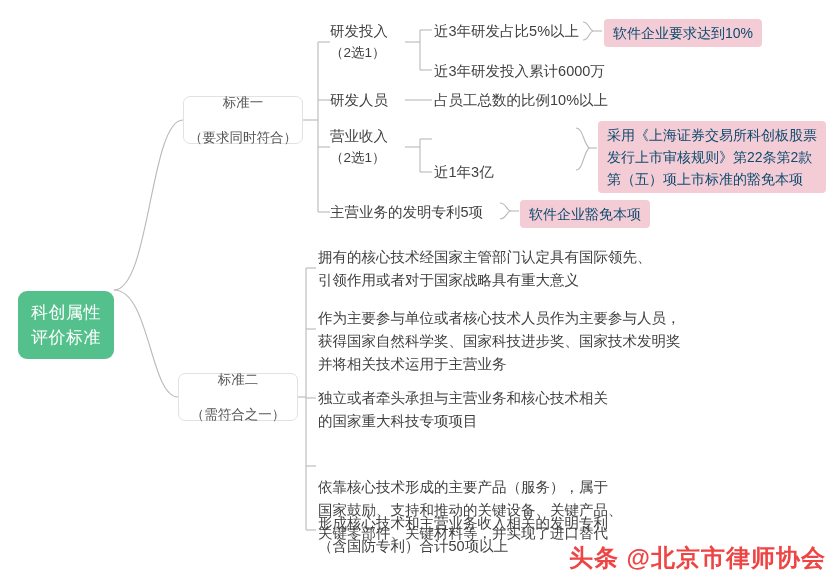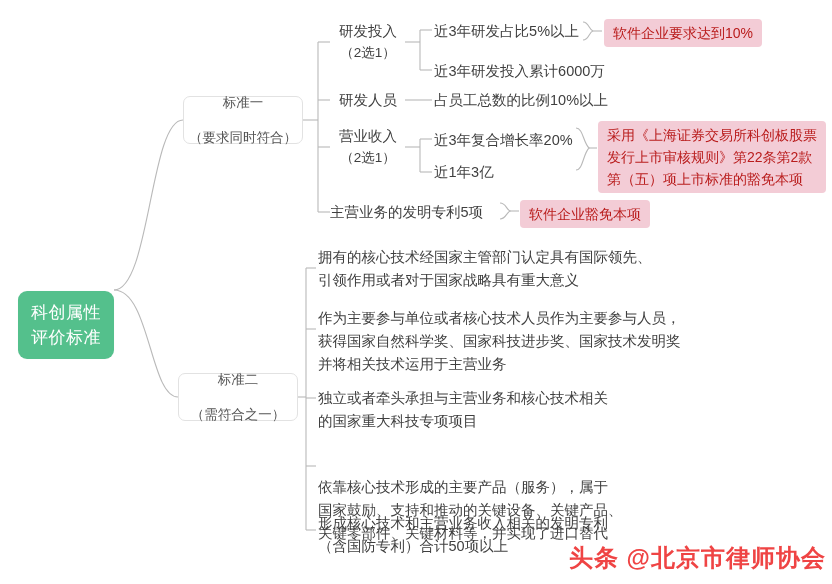--- a/index.html
+++ b/index.html
@@ -78,21 +78,21 @@
     width: 120px;
     height: 48px;
   }
 
   
   .lvl2 {
     position: absolute;
     font-size: 14.5px;
     line-height: 22px;
     color: #3f3f3f;
-    text-align: center;
+    text-align: left;
     white-space: nowrap;
   }
   .lvl2 .sub {
     display: block;
     font-size: 13.5px;
   }
 
   
   .leaf {
     position: absolute;
@@ -109,21 +109,21 @@
     line-height: 23px;
     color: #3f3f3f;
     white-space: pre-line;
   }
 
   
   .badge {
     position: absolute;
     background: #f3ccd6;
     border-radius: 4px;
-    color: #b91c1c;
+    color: #0c4a6e;
     font-size: 14px;
     line-height: 22px;
     padding: 3px 9px;
     white-space: pre-line;
     box-sizing: border-box;
   }
   #badge1 { left: 604px; top: 19px; }
   #badge2 { left: 598px; top: 121px; }
   #badge3 { left: 520px; top: 200px; }
 
@@ -214,21 +214,20 @@
     <span class="sub">（2选1）</span>
   </div>
 
   <div class="lvl2" style="left:330px; top:201px; width:200px; text-align:left;">
     <span>主营业务的发明专利5项</span>
   </div>
 
   <div class="leaf" style="left:434px; top:20px;">近3年研发占比5%以上</div>
   <div class="leaf" style="left:434px; top:60px;">近3年研发投入累计6000万</div>
   <div class="leaf" style="left:434px; top:89px;">占员工总数的比例10%以上</div>
-  <div class="leaf" style="left:434px; top:129px;">近3年复合增长率20%</div>
   <div class="leaf" style="left:434px; top:161px;">近1年3亿</div>
 
   <div class="badge" id="badge1">软件企业要求达到10%</div>
   <div class="badge" id="badge2">采用《上海证券交易所科创板股票
 发行上市审核规则》第22条第2款
 第（五）项上市标准的豁免本项</div>
   <div class="badge" id="badge3">软件企业豁免本项</div>
 
   <div class="std-box" id="std2">
     <span>标准二</span>

